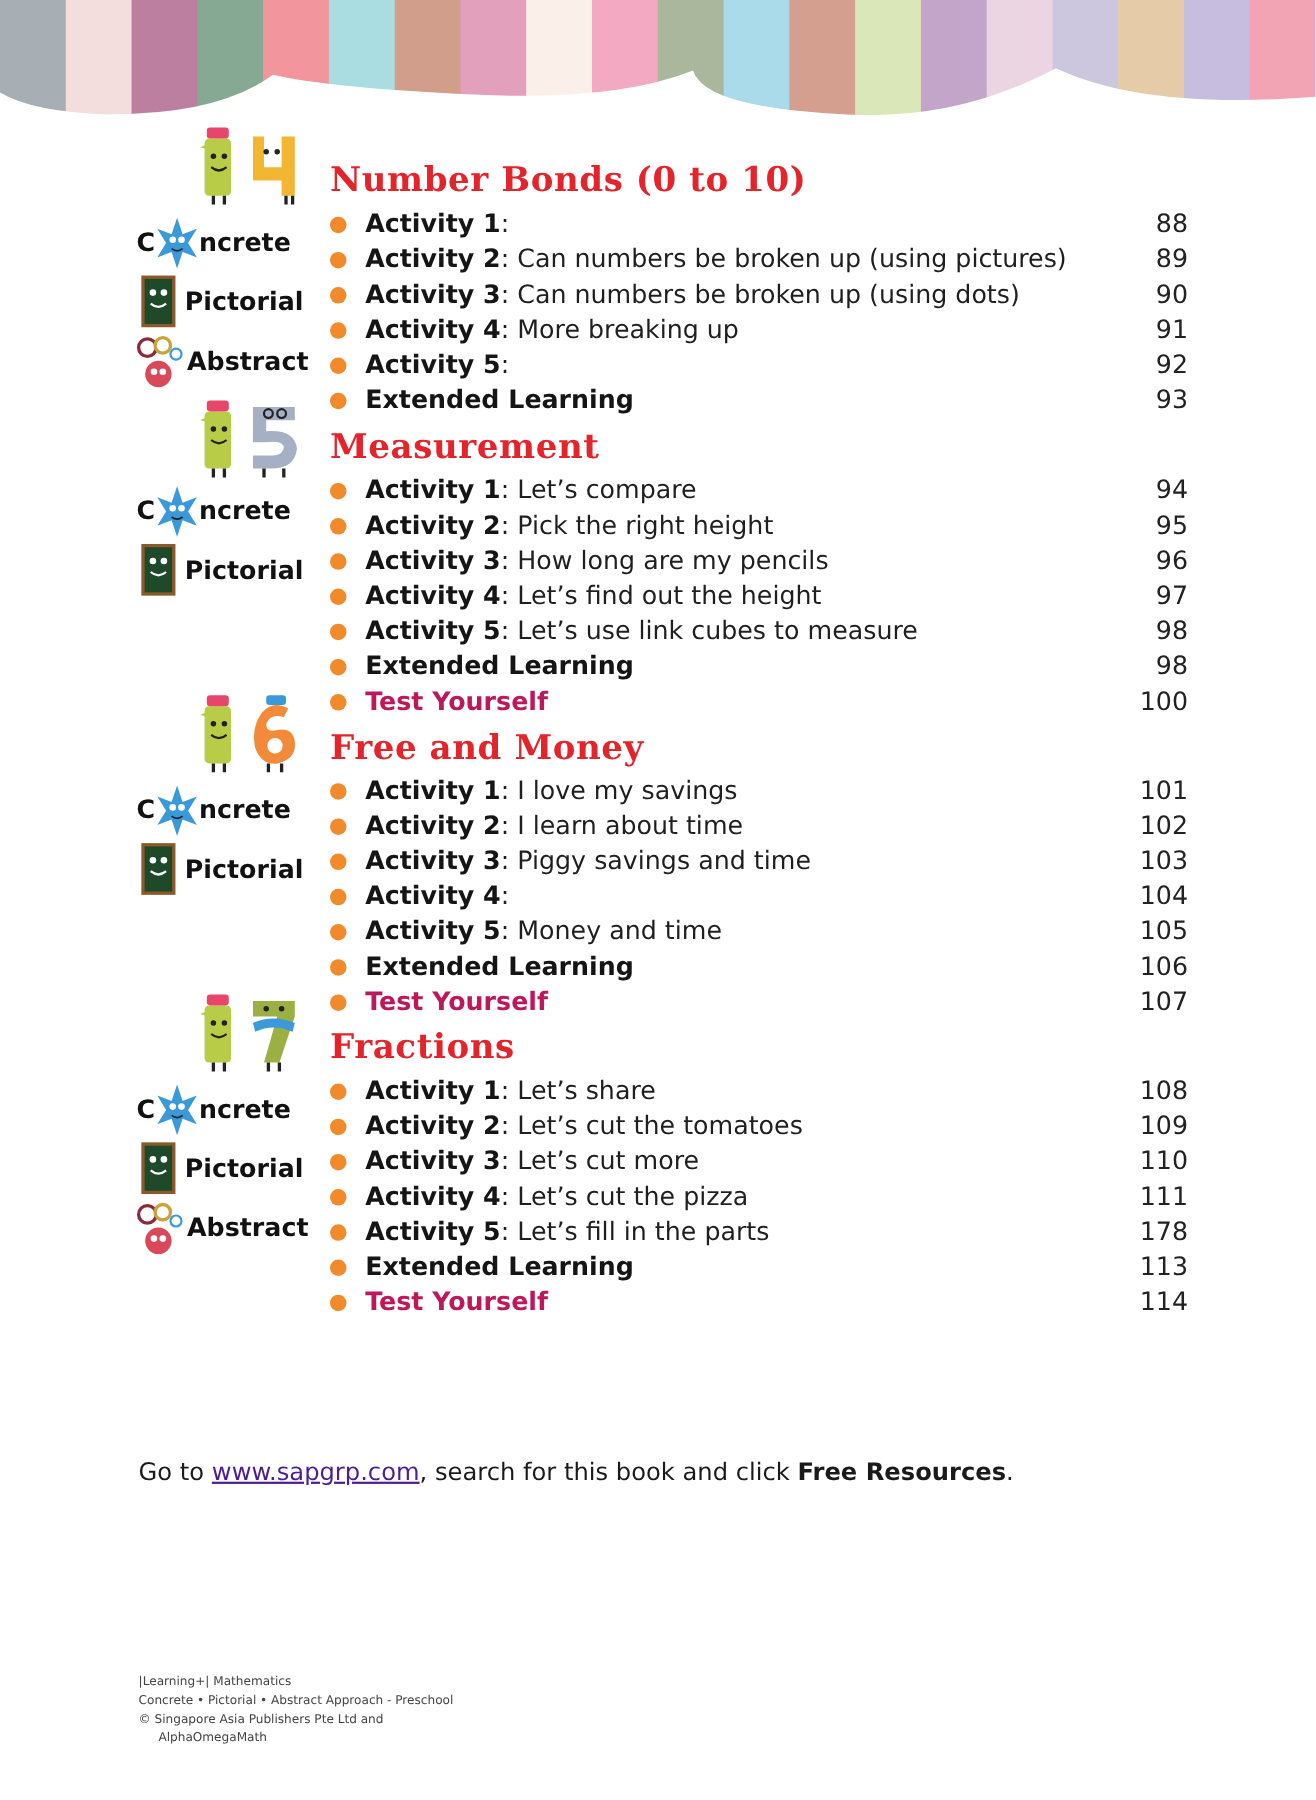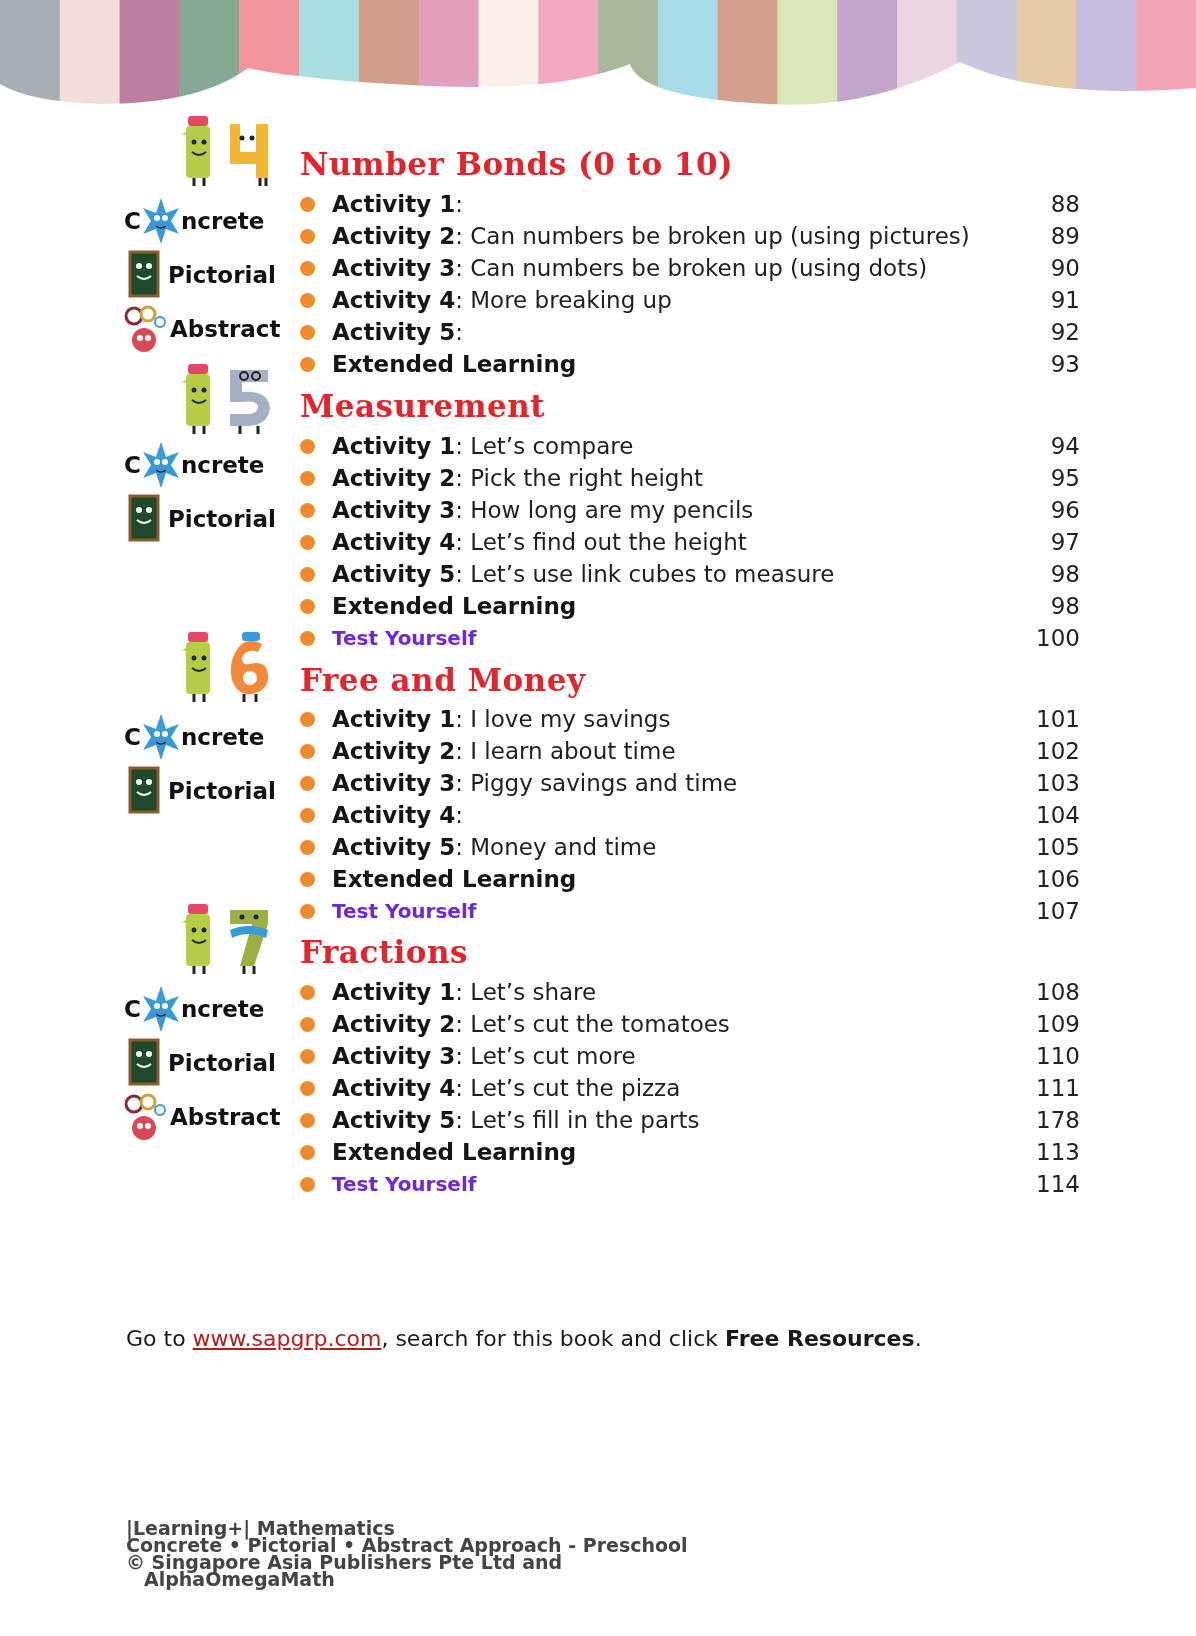--- a/index.html
+++ b/index.html
@@ -23,32 +23,32 @@
   .cpa { position: absolute; left: 124px; width: 170px; }
   .cpa-item { position: absolute; left: 0; height: 50px; display: flex; align-items: center; }
   .cpa-label { font-family: "DejaVu Sans", sans-serif; font-weight: bold; font-size: 23px; color: #111; }
   .cpa-icon { flex: none; }
 
   .rows { position: absolute; left: 300px; width: 780px; }
   .row { position: absolute; left: 0; height: 32px; width: 780px; display: flex; align-items: center; }
   .bullet { width: 15px; height: 15px; border-radius: 50%; background: #f08a2a; flex: none; margin-right: 17px; margin-left: 0; }
   .row-bold { font-weight: bold; font-size: 23px; color: #151515; white-space: pre; }
   .row-text { font-size: 23px; color: #1f1f1f; white-space: pre; font-weight: normal; }
-  .row-blue { font-weight: bold; font-size: 20px; color: #6d28d9; }
+  .row-blue { font-weight: bold; font-size: 23px; color: #be185d; }
   .page { position: absolute; right: 0; width: 60px; text-align: right; font-size: 23px; color: #222; }
 
   
   .answer { position: absolute; left: 126px; top: 1322px; }
   .answer-title { font-weight: bold; font-size: 22px; color: #1a1a1a; line-height: 34px; }
   .answer-line { font-size: 22px; color: #1a1a1a; line-height: 34px; white-space: nowrap; }
-  .answer-line a { color: #b91c1c; text-decoration: underline; }
+  .answer-line a { color: #4c1d95; text-decoration: underline; }
   .answer-line b { font-weight: bold; }
 
   
-  .footer { position: absolute; left: 126px; top: 1520px; font-size: 19px; color: #444; line-height: 17px; font-weight: bold; }
+  .footer { position: absolute; left: 126px; top: 1520px; font-size: 11px; color: #444; line-height: 17px; }
   .footer .indent { padding-left: 18px; }
 </style>
 </head>
 <body>
 
 <div class="banner">
   <svg id="banner-svg" width="1196" height="110" viewBox="0 0 1196 110">
       <defs>
         <clipPath id="scallop">
           <path d="M0 0 L1196 0 L1196 88 Q1040 100 960 62 Q870 110 770 104 Q640 98 630 64 Q560 92 430 86 Q300 80 248 68 Q200 104 100 104 Q30 102 0 84 Z"></path>

